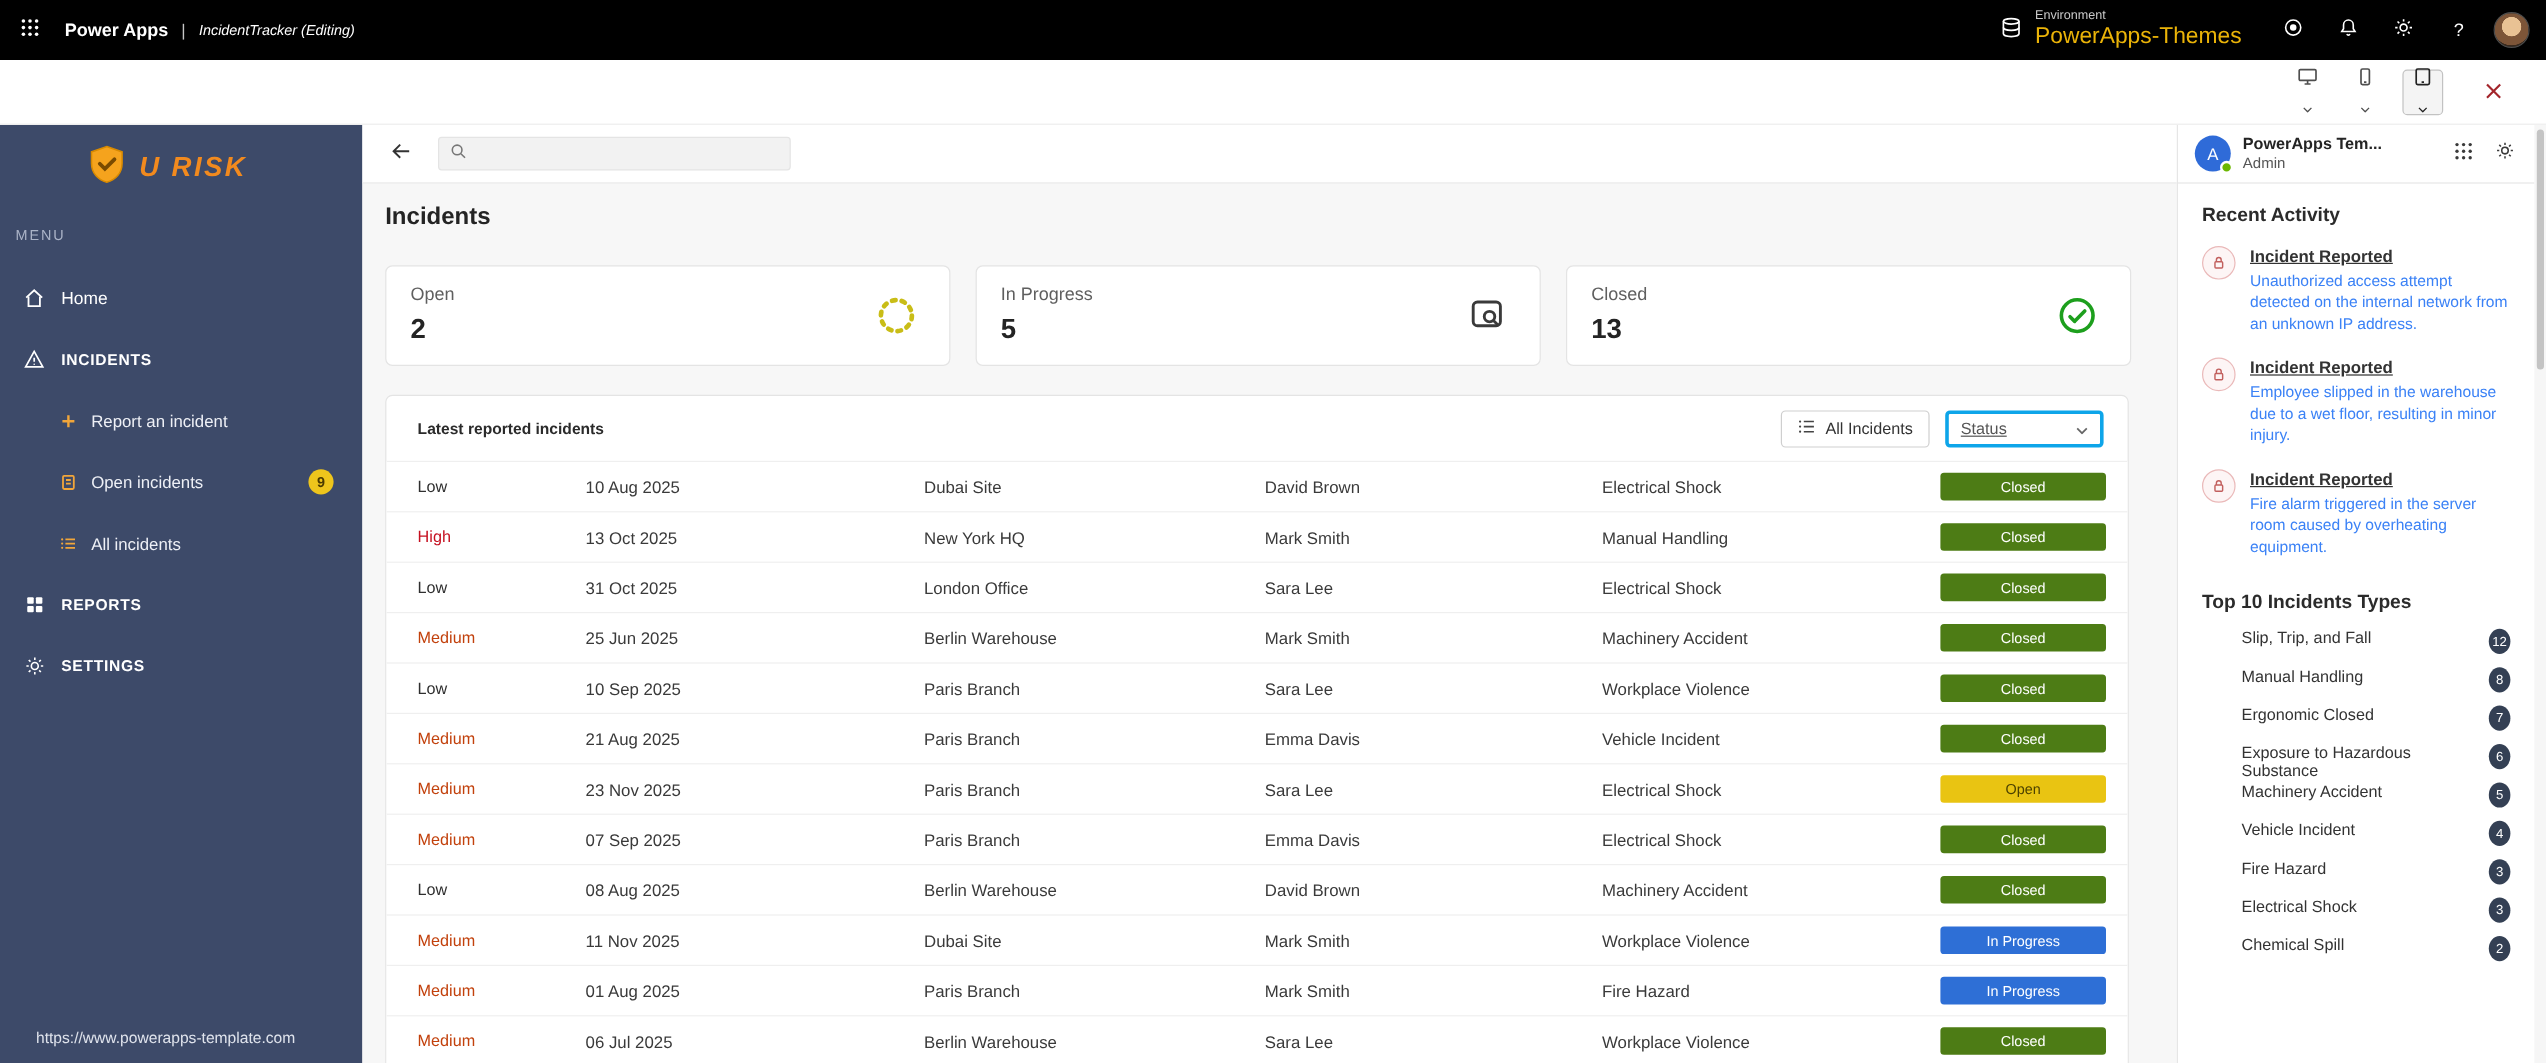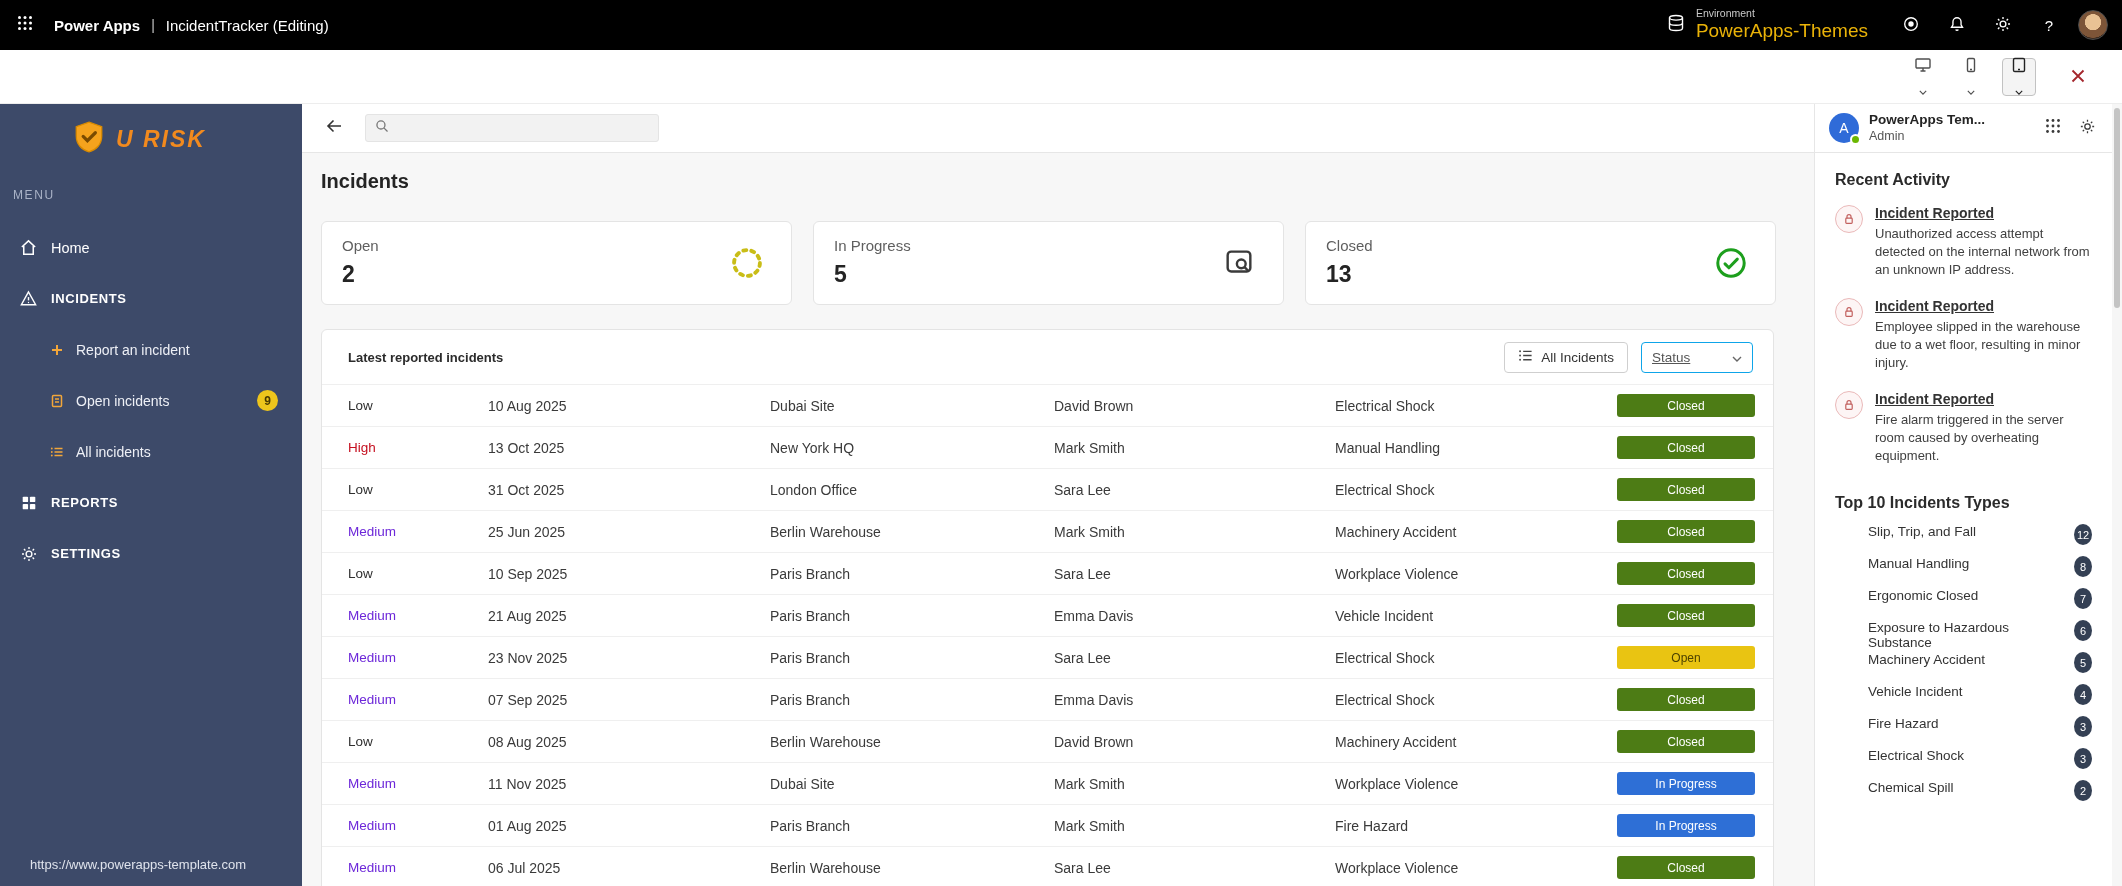--- a/index.html
+++ b/index.html
@@ -6,21 +6,21 @@
   body{background:#333;}
   .screen{position:relative;width:2122px;height:886px;background:#fff;overflow:hidden;
     font-family:"Liberation Sans","DejaVu Sans",sans-serif;color:#242424;}
 
   
   .topbar{position:absolute;top:0;left:0;width:100%;height:50px;background:#000;color:#fff;
     display:flex;align-items:center;z-index:9;}
   .waffle-btn{width:50px;height:50px;display:flex;align-items:center;justify-content:center;cursor:pointer;}
   .tb-app{font-size:15px;font-weight:700;margin-left:4px;white-space:nowrap;}
   .tb-sep{margin:0 11px;color:#c5c5c5;font-size:14px;}
-  .tb-title{font-size:15px;white-space:nowrap;}
+  .tb-title{font-size:12px;white-space:nowrap;font-style:italic;}
   .tb-right{margin-left:auto;display:flex;align-items:center;height:100%;}
   .env{display:flex;align-items:center;gap:10px;padding:0 20px;height:100%;cursor:pointer;}
   .env-text{display:flex;flex-direction:column;line-height:1.2;}
   .env-label{font-size:10.5px;color:#c9c9c9;}
   .env-name{font-size:19px;color:#eab308;}
   .tb-icon{width:46px;height:50px;display:flex;align-items:center;justify-content:center;color:#fff;
     cursor:pointer;font-size:15px;}
   .avatar-img{width:30px;height:30px;border-radius:50%;margin:0 14px 0 6px;cursor:pointer;
     background:radial-gradient(circle at 50% 40%,#e9c294 0 36%,#7d5538 38% 70%,#39291d 72% 100%);
     border:1px solid #4c4c4c;flex:none;}
@@ -71,28 +71,28 @@
   .stat-icon{position:absolute;right:24px;top:50%;transform:translateY(-50%);width:40px;height:40px;
     display:flex;align-items:center;justify-content:center;}
 
   .table-card{margin:24px 0 0 19px;width:1453px;height:760px;background:#fff;border:1px solid #e4e4e4;
     border-radius:6px;overflow:hidden;}
   .table-head{height:54px;display:flex;align-items:center;padding:0 20px 0 26px;}
   .table-title{font-size:13px;font-weight:700;color:#2b2b2b;}
   .table-controls{margin-left:auto;display:flex;gap:13px;align-items:center;}
   .btn-all{height:31px;display:flex;align-items:center;gap:8px;padding:0 13px;border:1px solid #cfcfcf;
     border-radius:4px;background:#fff;font-size:13.5px;color:#333;cursor:pointer;white-space:nowrap;}
-  .dd-status{width:112px;height:31px;display:flex;align-items:center;justify-content:space-between;
-    padding:0 10px;border:1px solid #0ea5e9;border-radius:4px;background:#fff;font-size:13.5px;color:#555;cursor:pointer;text-decoration:underline;}
+  .dd-status{width:132px;height:31px;display:flex;align-items:center;justify-content:space-between;
+    padding:0 10px;border:3px solid #0ea5e9;border-radius:4px;background:#fff;font-size:13.5px;color:#555;cursor:pointer;text-decoration:underline;}
   .trow{display:grid;grid-template-columns:140px 282px 284px 281px 282px 160px;align-items:center;
     height:42px;border-top:1px solid #efefef;padding-left:26px;font-size:14px;color:#3a3a3a;cursor:pointer;background:#fff;}
   .sev{font-size:13.5px;}
   .sev.v-low{color:#2f2f2f}
   .sev.v-high{color:#c50f1f}
-  .sev.v-medium{color:#6d28d9}
+  .sev.v-medium{color:#c2410c}
   .badge{width:138px;height:23px;border-radius:3px;display:flex;align-items:center;justify-content:center;
     font-size:12px;color:#fff;}
   .badge.v-closed{background:#4d7c15}
   .badge.v-open{background:#e9c412;color:#4c4200}
   .badge.v-in-progress{background:#2e6fd6}
 
   
   .panel{position:absolute;left:1814px;top:104px;width:298px;height:782px;background:#fff;
     border-left:1px solid #e6e6e6;z-index:2;}
   .panel-head{height:49px;border-bottom:1px solid #e6e6e6;display:flex;align-items:center;
@@ -107,21 +107,21 @@
   .p-actions{margin-left:auto;display:flex;}
   .p-icon{width:34px;height:34px;display:flex;align-items:center;justify-content:center;color:#3a3a3a;
     cursor:pointer;border-radius:4px;}
   .panel-body{padding:18px 20px 0 20px;}
   .section-title{font-size:16px;font-weight:700;color:#2b2b2b;}
   .activity{margin-top:16px;display:flex;flex-direction:column;gap:19px;}
   .act-item{display:flex;gap:12px;cursor:pointer;}
   .act-icon{flex:none;width:28px;height:28px;border-radius:50%;border:1px solid #eab9b9;background:#fdf5f5;
     display:flex;align-items:center;justify-content:center;color:#c2605e;}
   .act-title{font-size:14px;font-weight:700;color:#333;text-decoration:underline;}
-  .act-desc{margin-top:4px;font-size:13px;color:#404040;line-height:1.38;}
+  .act-desc{margin-top:4px;font-size:13px;color:#3b82f6;line-height:1.38;}
   .top10{margin-top:30px;}
   .top10-list{margin-top:12px;}
   .t10-row{height:32px;display:flex;justify-content:space-between;margin-left:33px;}
   .t10-label{font-size:13.5px;color:#333;}
   .t10-count{flex:none;width:18px;height:21px;border-radius:50%;background:#344054;color:#fff;font-size:11px;
     display:flex;align-items:center;justify-content:center;}
 
   
   .scrollbar{position:absolute;right:0;top:104px;width:10px;height:782px;background:#f6f6f6;z-index:3;}
   .scroll-thumb{position:absolute;top:4px;left:2px;width:6px;height:200px;border-radius:3px;background:#c4c4c4;cursor:pointer;}

